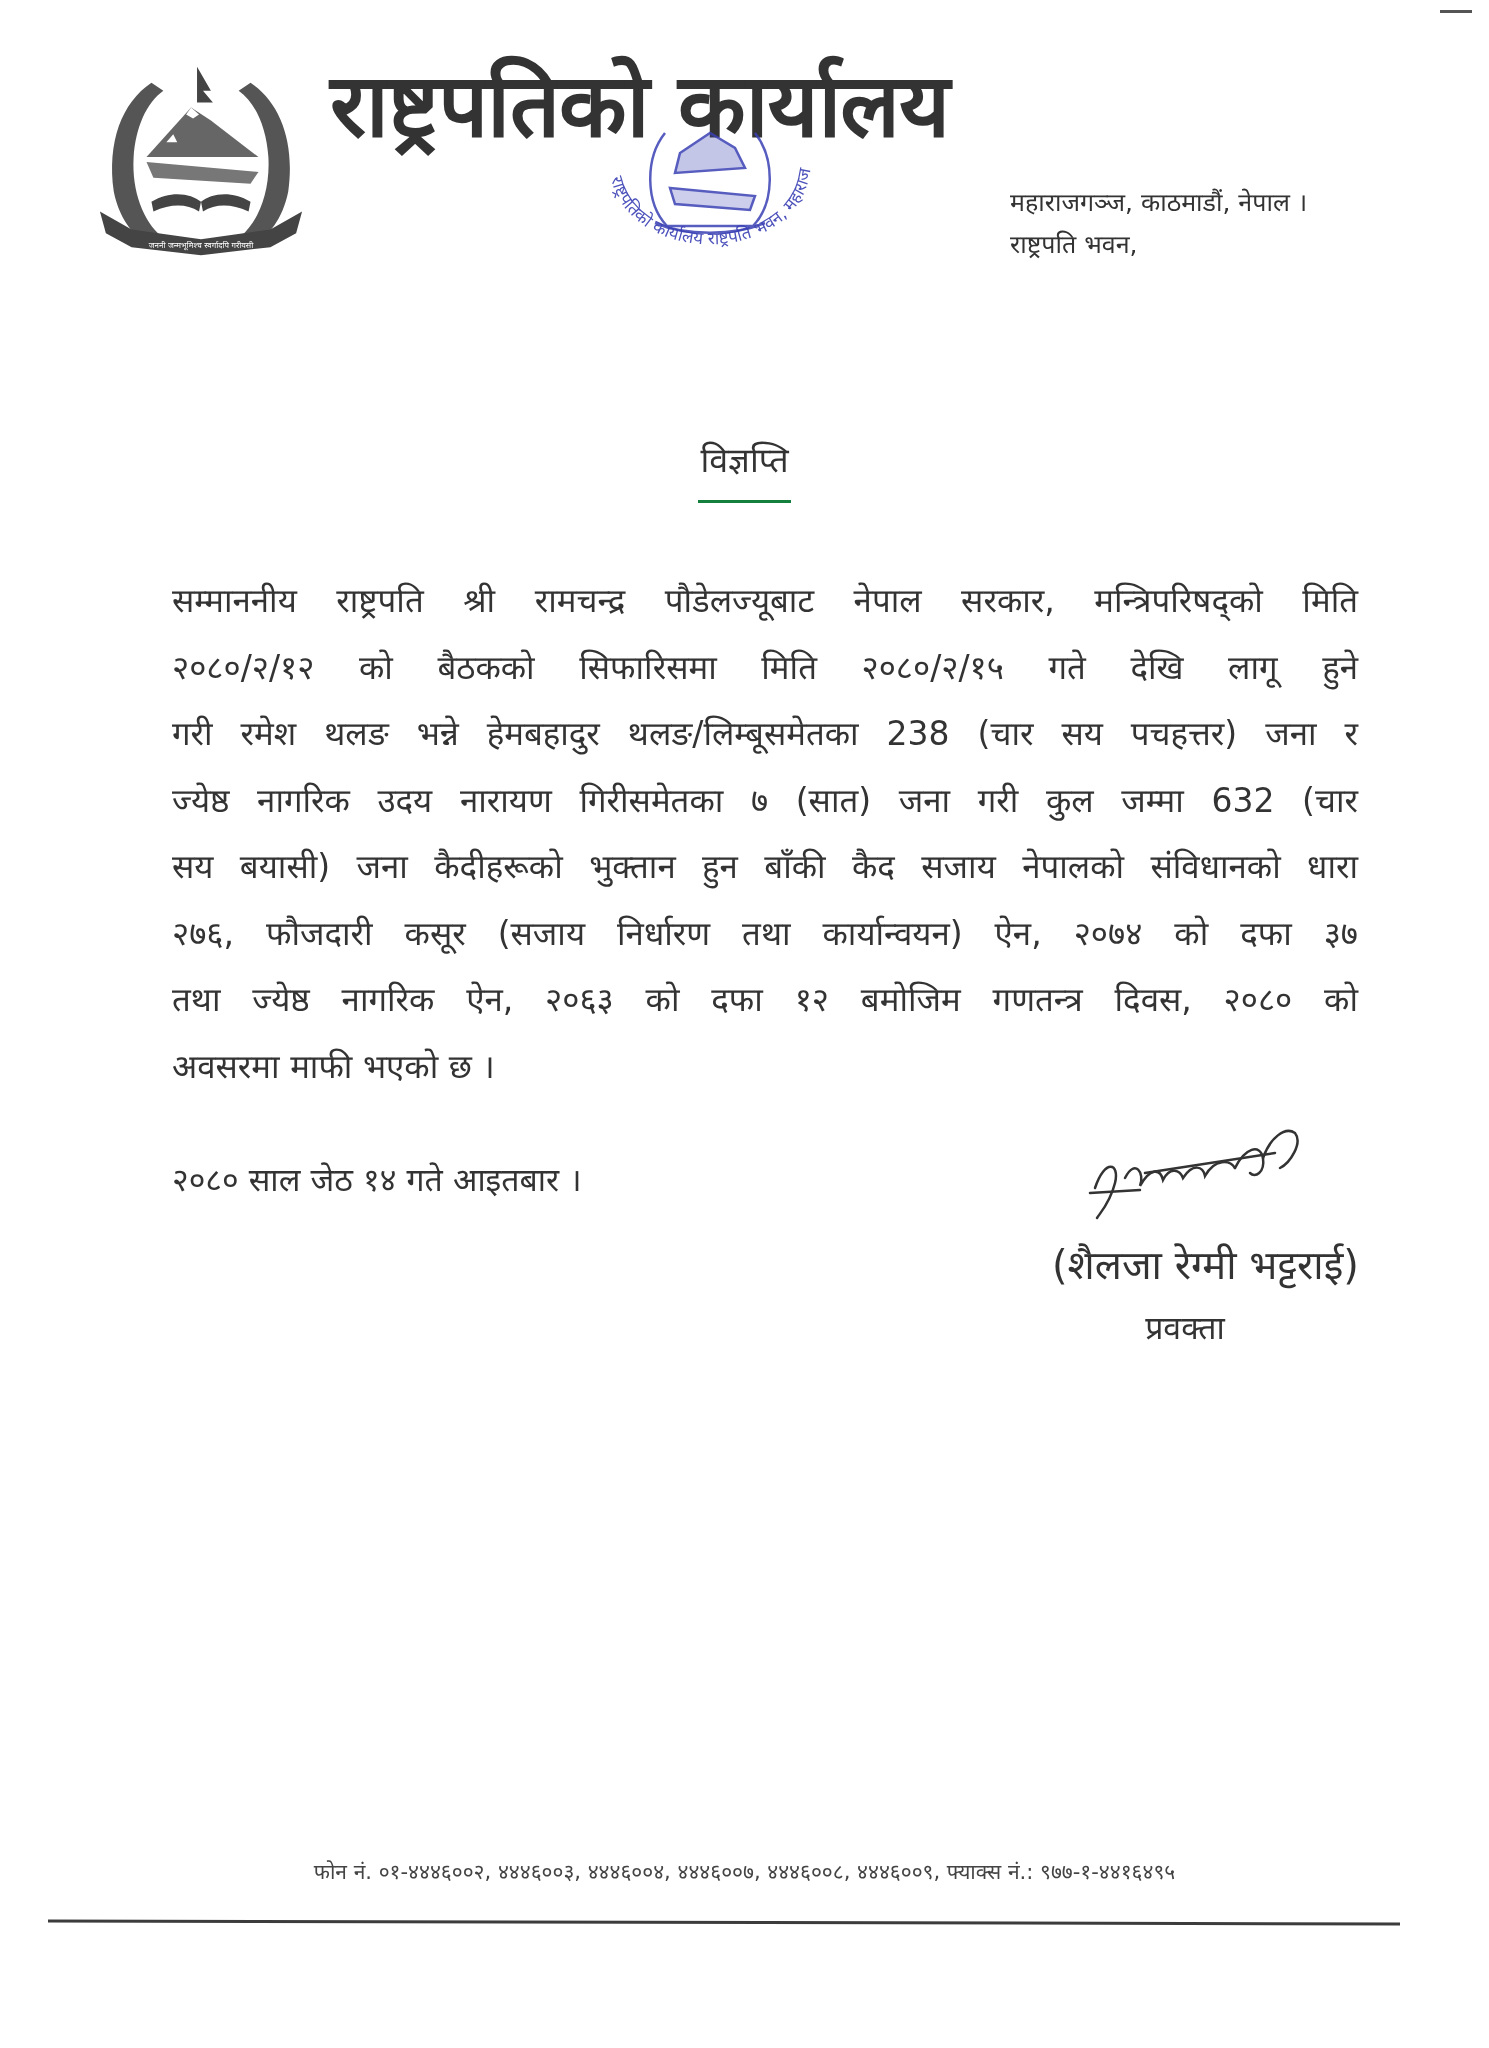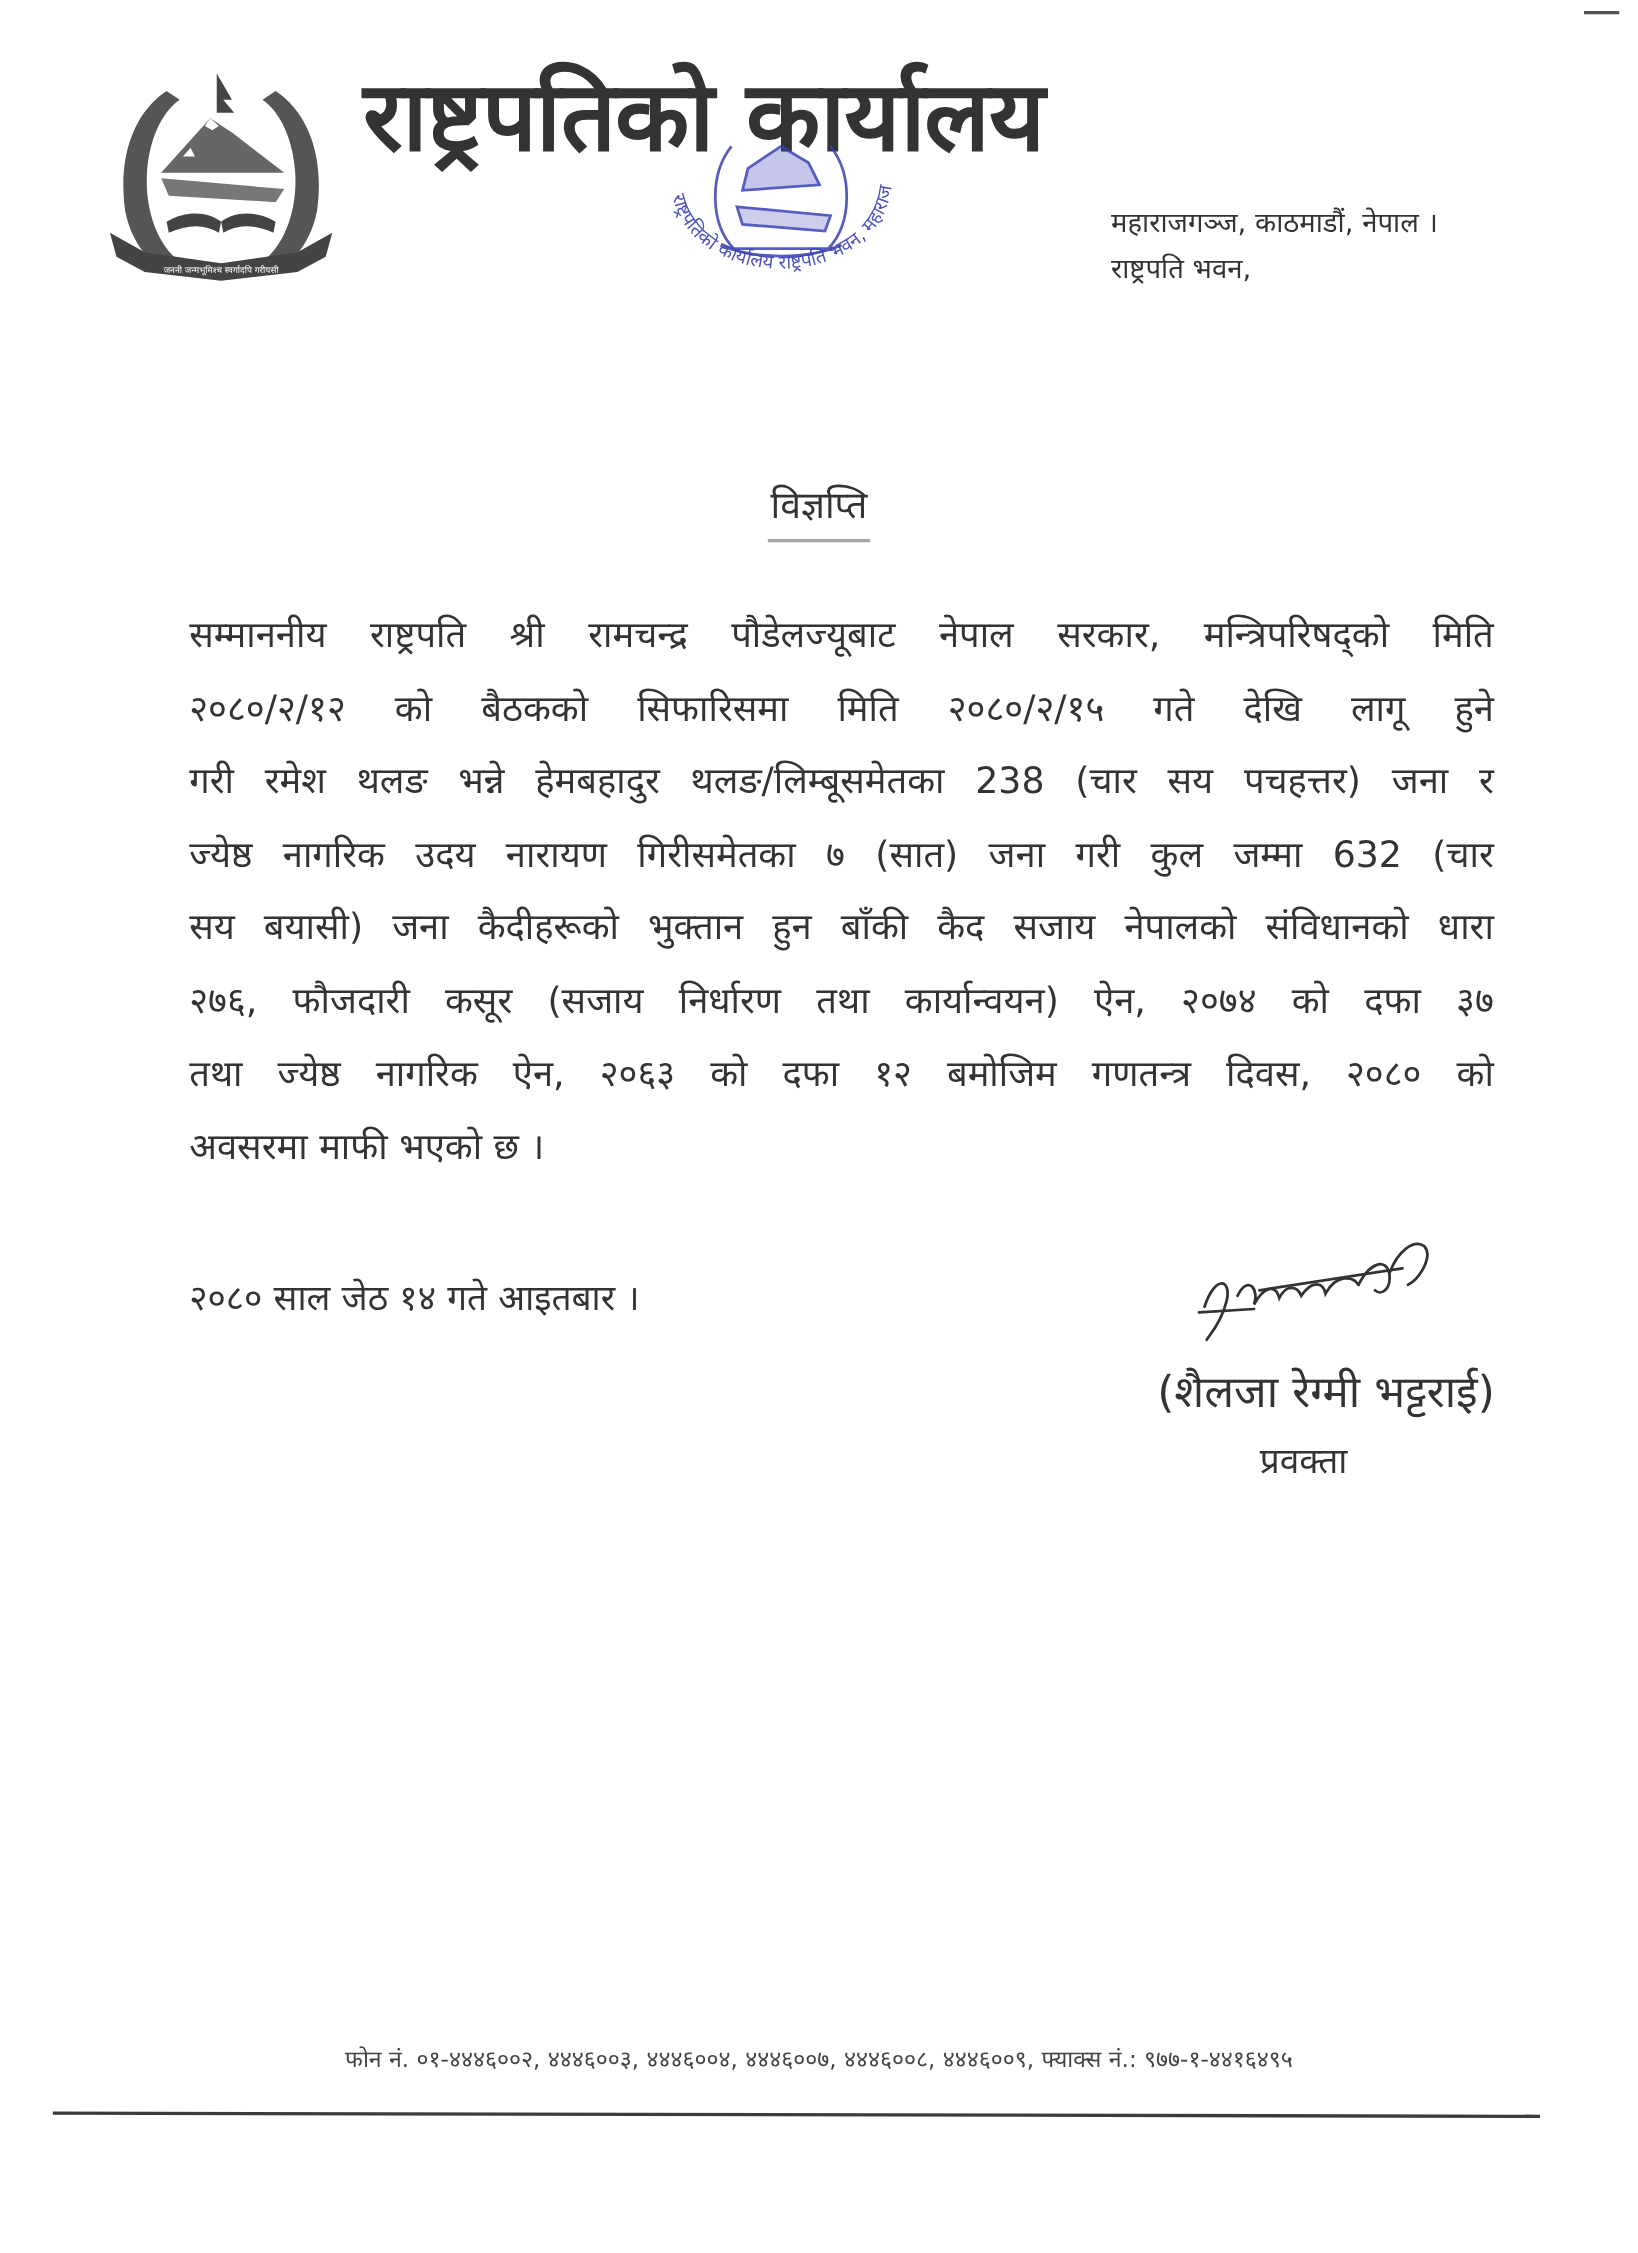--- a/index.html
+++ b/index.html
@@ -17,24 +17,24 @@
     letter-spacing:-1px; white-space:nowrap; line-height:1.1;
   }
   .stamp { left:585px; top:118px; width:250px; height:175px; }
 
   .address { left:1010px; top:182px; font-size:25px; line-height:42px; color:#333; white-space:nowrap; }
 
   .heading {
     left:0; width:1489px; top:440px; text-align:center; font-size:34px;
     color:#333; line-height:1.2;
   }
-  .heading span { border-bottom:3px solid #a3a3a3; padding:0 2px 10px; }
+  .heading span { border-bottom:3px solid #15803d; padding:0 2px 20px; }
 
   .body-text {
-    left:172px; width:1186px; top:544px; font-size:33px; line-height:66.5px;
+    left:172px; width:1186px; top:568px; font-size:33px; line-height:66.5px;
     color:#333;
   }
   .body-line { display:block; white-space:nowrap; text-align:justify; text-align-last:justify; }
   .body-line.last { text-align-last:left; }
 
   .date-line { left:172px; top:1157px; font-size:32px; color:#333; white-space:nowrap; }
 
   .signature { left:1085px; top:1118px; width:220px; height:105px; }
   .signer-name { left:1052px; top:1236px; font-size:40px; color:#333; white-space:nowrap; }
   .signer-title { left:1100px; width:170px; top:1305px; font-size:32px; color:#333; text-align:center; }

